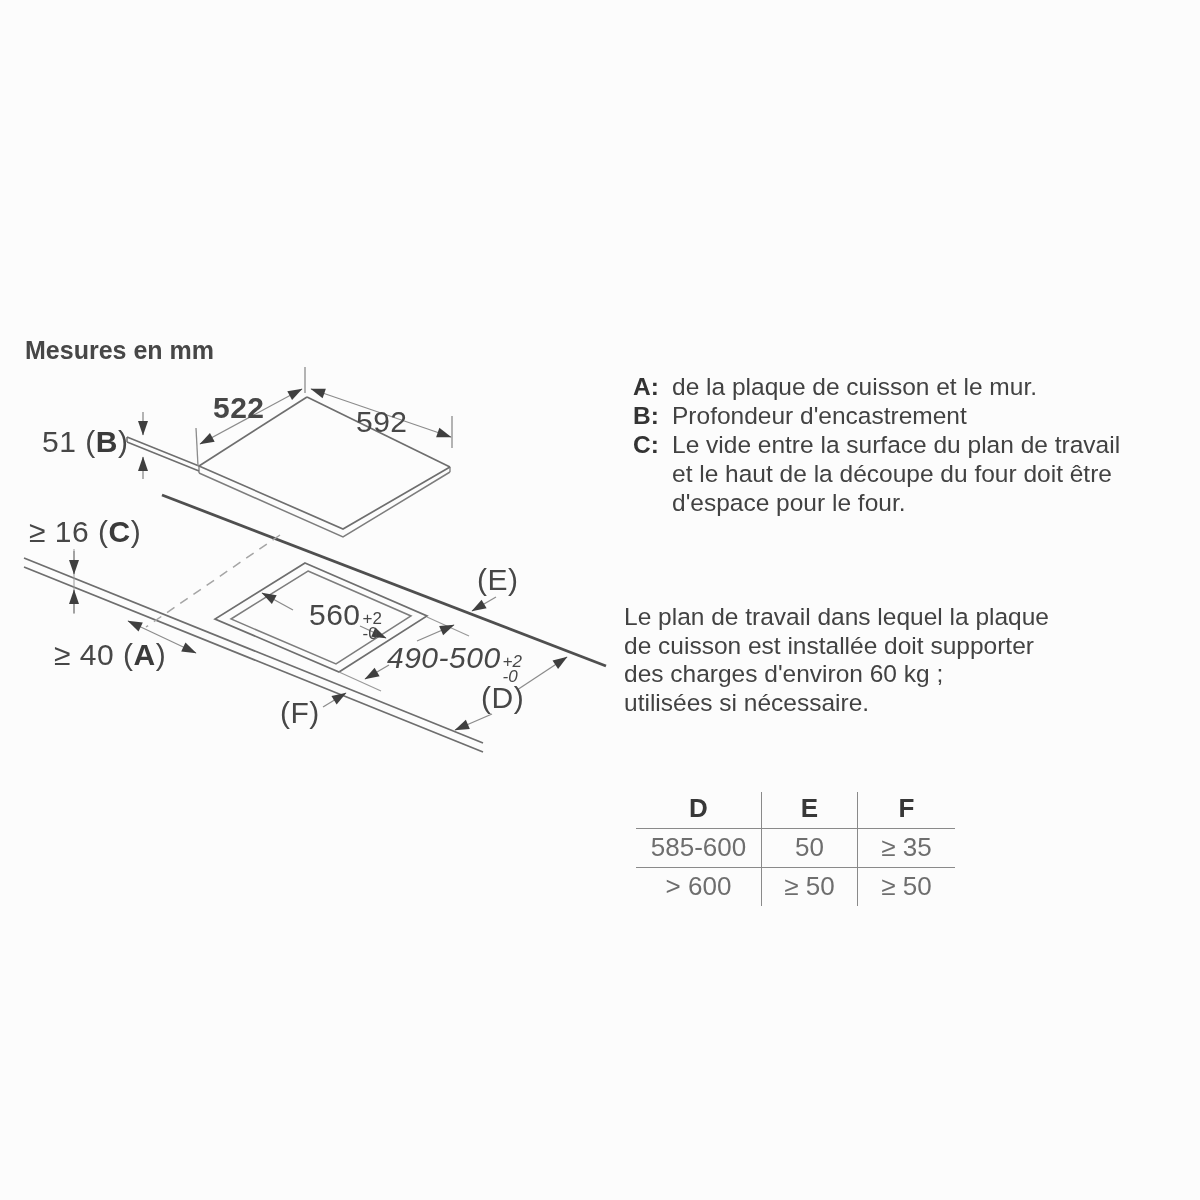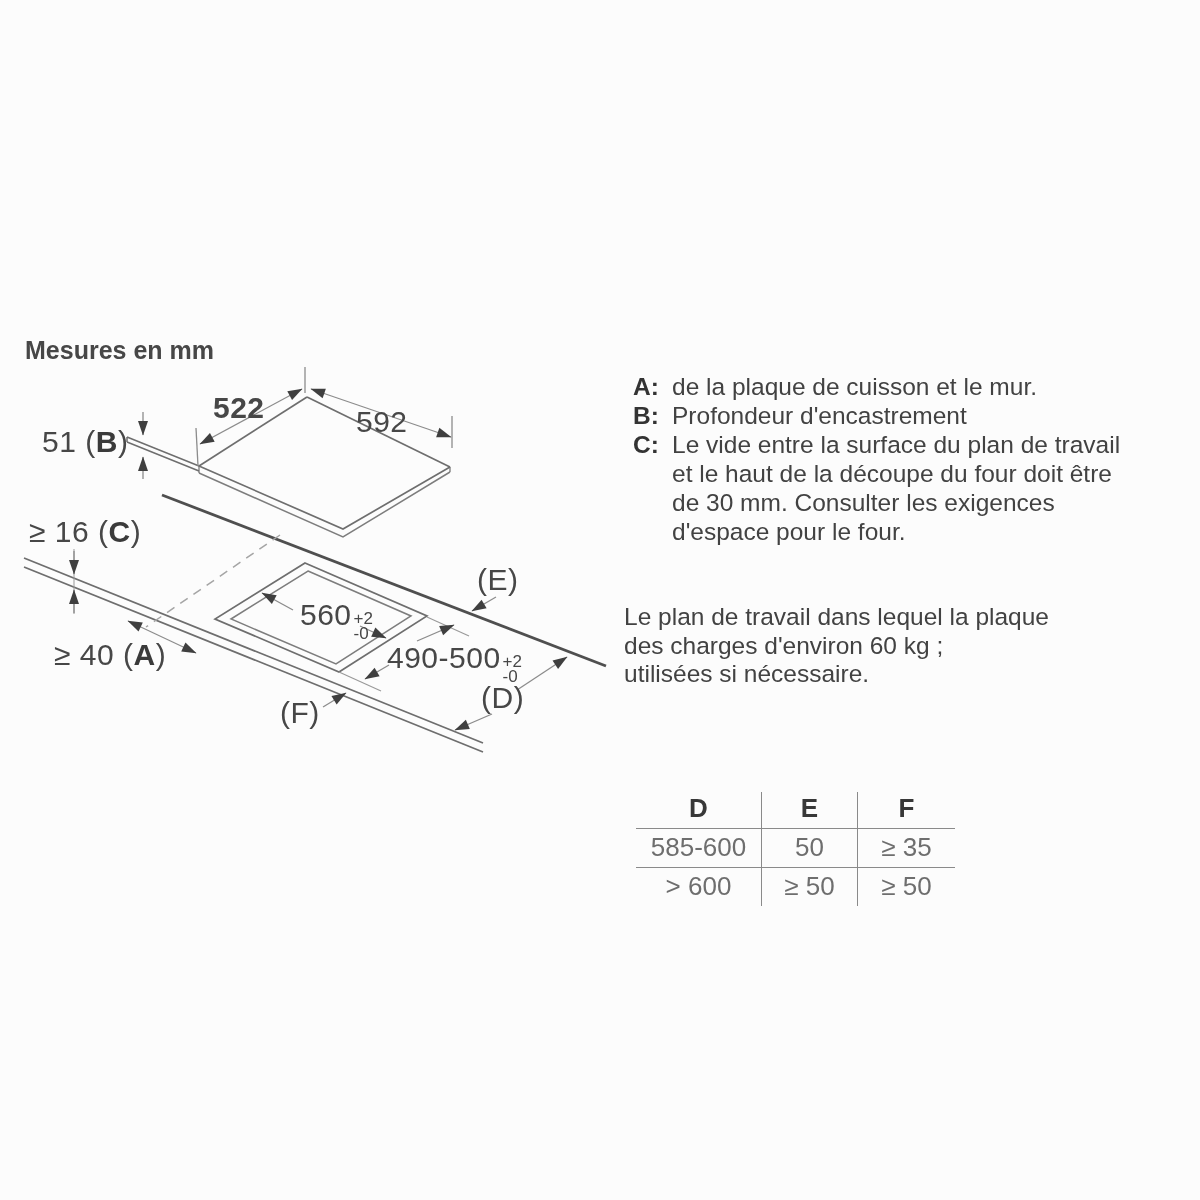--- a/index.html
+++ b/index.html
@@ -135,28 +135,28 @@
 
 <div class="dimlabel" style="left:213px;top:392px;font-weight:bold;">522</div>
 <div class="dimlabel" style="left:356px;top:391px;margin-top:15px;">592</div>
 
 <div class="dimlabel" style="left:42px;top:426px;text-align:right;"><span>51 (</span><b>B</b><span>)</span></div>
 
 <div class="dimlabel" style="left:29px;top:516px;"><span>≥ 16 (</span><b>C</b><span>)</span></div>
 
 <div class="dimlabel" style="left:54px;top:639px;"><span>≥ 40 (</span><b>A</b><span>)</span></div>
 
-<div class="dimlabel" style="left:300px;top:599px;text-align:right;">
+<div class="dimlabel" style="left:309px;top:599px;text-align:right;">
   <span>560</span><span class="tol">
       <span>+2</span>
       <span>-0</span>
     </span>
 </div>
 
-<div class="dimlabel" style="left:387px;top:642px;">
+<div class="dimlabel" style="left:387px;top:642px;font-style:italic;">
   <span>490-500</span><span class="tol">
       <span>+2</span>
       <span>-0</span>
     </span>
 </div>
 
 <div class="dimlabel" style="left:477px;top:564px;">(E)</div>
 <div class="dimlabel" style="left:481px;top:682px;">(D)</div>
 <div class="dimlabel" style="left:280px;top:697px;">(F)</div>
 
@@ -171,28 +171,28 @@
     <div class="legend-key">B:</div>
     <div>
       <div>Profondeur d'encastrement</div>
     </div>
   </div>
   <div class="legend-item">
     <div class="legend-key">C:</div>
     <div>
       <div>Le vide entre la surface du plan de travail</div>
       <div>et le haut de la découpe du four doit être</div>
-      <div>de 30 mm. Consulter les exigences</div>
       <div>d'espace pour le four.</div>
     </div>
   </div>
 </div>
 
 <div class="note">
   <div>Le plan de travail dans lequel la plaque</div>
+  <div>de cuisson est installée doit supporter</div>
   <div>des charges d'environ 60 kg ;</div>
   <div>utilisées si nécessaire.</div>
 </div>
 
 <div class="spec-table">
   <div class="trow trow-head">
     <div class="tcell">D</div>
     <div class="tcell">E</div>
     <div class="tcell">F</div>
   </div>

